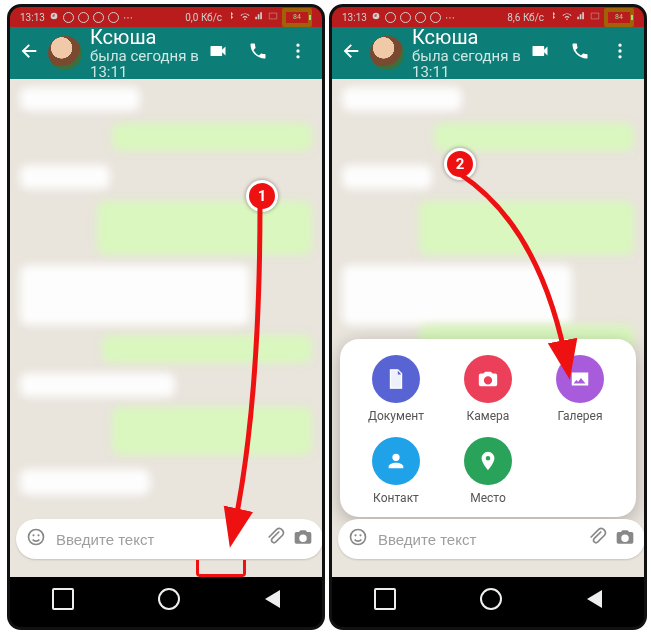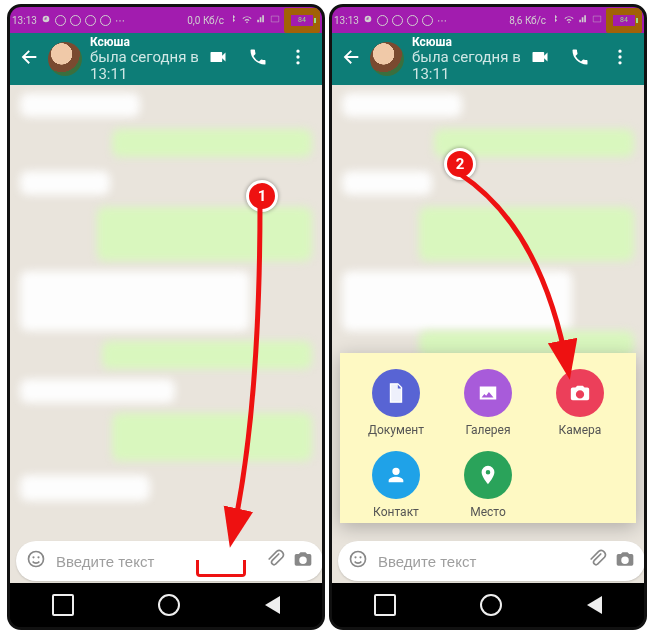--- a/index.html
+++ b/index.html
@@ -2,53 +2,53 @@
 <html><head>
 <meta charset="utf-8">
 <style>
   html,body{margin:0;padding:0;background:#fff;font-family:-apple-system,Roboto,Arial,sans-serif}
   .stage{width:651px;height:636px;position:relative;background:#fff}
   .phone{position:absolute;top:4px;width:312px;height:620px;border:3px solid #111;border-radius:14px;background:#000;overflow:hidden}
   .phone.left{left:7px}
   .phone.right{left:329px}
 
   
-  .statusbar{height:26px;background:#a21caf;color:#d0d0d0;font-size:10px;display:flex;align-items:center;padding:0 2px;justify-content:space-between}
+  .statusbar{height:20px;background:#b91c1c;color:#d0d0d0;font-size:10px;display:flex;align-items:center;padding:0 10px;justify-content:space-between}
   .statusbar .l,.statusbar .r{display:flex;align-items:center;gap:4px;white-space:nowrap}
   .statusbar svg{width:10px;height:10px;fill:#d0d0d0}
   .circle{width:9px;height:9px;border:1px solid #d0d0d0;border-radius:50%}
-  .batt{width:22px;height:11px;border:7px solid #a16207;border-radius:2px;position:relative;color:#9cdd8a;font-size:7px;display:flex;align-items:center;justify-content:center}
+  .batt{width:22px;height:11px;border:4px solid #a16207;border-radius:2px;position:relative;color:#9cdd8a;font-size:7px;display:flex;align-items:center;justify-content:center}
   .batt:after{content:"";position:absolute;right:-3px;top:3px;width:2px;height:5px;background:#9cdd8a}
 
   
   .wa-bar{height:52px;background:#0d7d77;display:flex;align-items:center;padding:0 8px;color:#fff}
   .wa-back svg{width:22px;height:22px;fill:#fff}
   .avatar{width:34px;height:34px;border-radius:50%;margin:0 8px;background:radial-gradient(circle at 40% 35%,#f0c9a8 0 35%,#7a4a30 36% 60%,#3a6f3e 61% 100%)}
   .wa-title{flex:1;line-height:1.1}
-  .wa-title .name{font-size:12px;font-weight:700}
+  .wa-title .name{font-size:20px;font-weight:400}
   .wa-title .status{font-size:15px;color:#cfe7e5}
   .wa-acts{display:flex;gap:20px;padding-right:6px}
   .wa-acts svg{width:20px;height:20px;fill:#fff}
 
   
   .chat{position:relative;height:498px;background:#e9e4dc;overflow:hidden}
   .bubble{position:absolute;border-radius:8px;filter:blur(4px)}
   .in{background:#fdfdfd;left:10px}
   .out{background:#d9f7be;right:10px}
 
   
-  .sheet{position:absolute;left:8px;right:8px;bottom:60px;background:#fef9c3;border-radius:0;padding:16px 10px 4px;box-shadow:0 4px 18px rgba(0,0,0,.25)}
+  .sheet{position:absolute;left:8px;right:8px;bottom:60px;background:#ffffff;border-radius:19px;padding:16px 10px 12px;box-shadow:0 4px 18px rgba(0,0,0,.25)}
   .sheet-grid{display:grid;grid-template-columns:repeat(3,1fr);row-gap:14px}
   .opt{display:flex;flex-direction:column;align-items:center;gap:6px}
   .opt .ico{width:48px;height:48px;border-radius:50%;display:flex;align-items:center;justify-content:center}
   .opt .ico svg{width:22px;height:22px;fill:#fff}
   .opt .lbl{font-size:12px;color:#555}
 
   
-  .inputrow{position:absolute;left:6px;right:6px;bottom:0;height:44px;display:flex;gap:6px;align-items:center}
+  .inputrow{position:absolute;left:6px;right:6px;bottom:16px;height:44px;display:flex;gap:6px;align-items:center}
   .pill{flex:1;height:40px;background:#fff;border-radius:22px;display:flex;align-items:center;padding:0 10px;gap:8px;box-shadow:0 1px 2px rgba(0,0,0,.15)}
   .pill input{flex:1;border:0;outline:0;font-size:15px;color:#333;background:transparent}
   .pill input::placeholder{color:#9e9e9e}
   .pill svg{width:20px;height:20px;fill:#888}
 
   
   .navbar{height:44px;background:#000;display:flex;align-items:center;justify-content:space-around}
   .navbar .nb{width:18px;height:18px;border:2px solid #eee}
   .navbar .sq{border-radius:2px}
   .navbar .ci{border-radius:50%}
@@ -223,34 +223,34 @@
             <div class="opt">
               <div class="ico" style="background:#5864d4">
                 <svg viewBox="0 0 24 24">
                   <path d="M6 2h8l4 4v16H6zM14 2v5h5" fill="#fff" opacity=".9"></path>
                   <path d="M6 2h8l4 4v16H6z" fill="none" stroke="#fff" stroke-width="1.5"></path>
                 </svg>
               </div>
               <div class="lbl">Документ</div>
             </div>
             <div class="opt">
+              <div class="ico" style="background:#ec3f5a">
+                <svg viewBox="0 0 24 24">
+                  <path fill="#fff" d="M20 6h-3l-2-2H9L7 6H4a2 2 0 00-2 2v10a2 2 0 002 2h16a2 2 0 002-2V8a2 2 0 00-2-2zm-8 12a4.5 4.5 0 114.5-4.5A4.5 4.5 0 0112 18z"></path>
+                </svg>
+              </div>
+              <div class="lbl">Камера</div>
+            </div>
+            <div class="opt">
               <div class="ico" style="background:#a85bda">
                 <svg viewBox="0 0 24 24">
                   <path fill="#fff" d="M21 5H3v14h18zM8 13l2 2 3-4 5 6H5z"></path>
                 </svg>
               </div>
               <div class="lbl">Галерея</div>
-            </div>
-            <div class="opt">
-              <div class="ico" style="background:#ec3f5a">
-                <svg viewBox="0 0 24 24">
-                  <path fill="#fff" d="M20 6h-3l-2-2H9L7 6H4a2 2 0 00-2 2v10a2 2 0 002 2h16a2 2 0 002-2V8a2 2 0 00-2-2zm-8 12a4.5 4.5 0 114.5-4.5A4.5 4.5 0 0112 18z"></path>
-                </svg>
-              </div>
-              <div class="lbl">Камера</div>
             </div>
             <div class="opt">
               <div class="ico" style="background:#1fa2e8">
                 <svg viewBox="0 0 24 24">
                   <path fill="#fff" d="M12 12a4 4 0 10-4-4 4 4 0 004 4zm0 2c-3 0-8 1.5-8 4v2h16v-2c0-2.5-5-4-8-4z"></path>
                 </svg>
               </div>
               <div class="lbl">Контакт</div>
             </div>
             <div class="opt">

